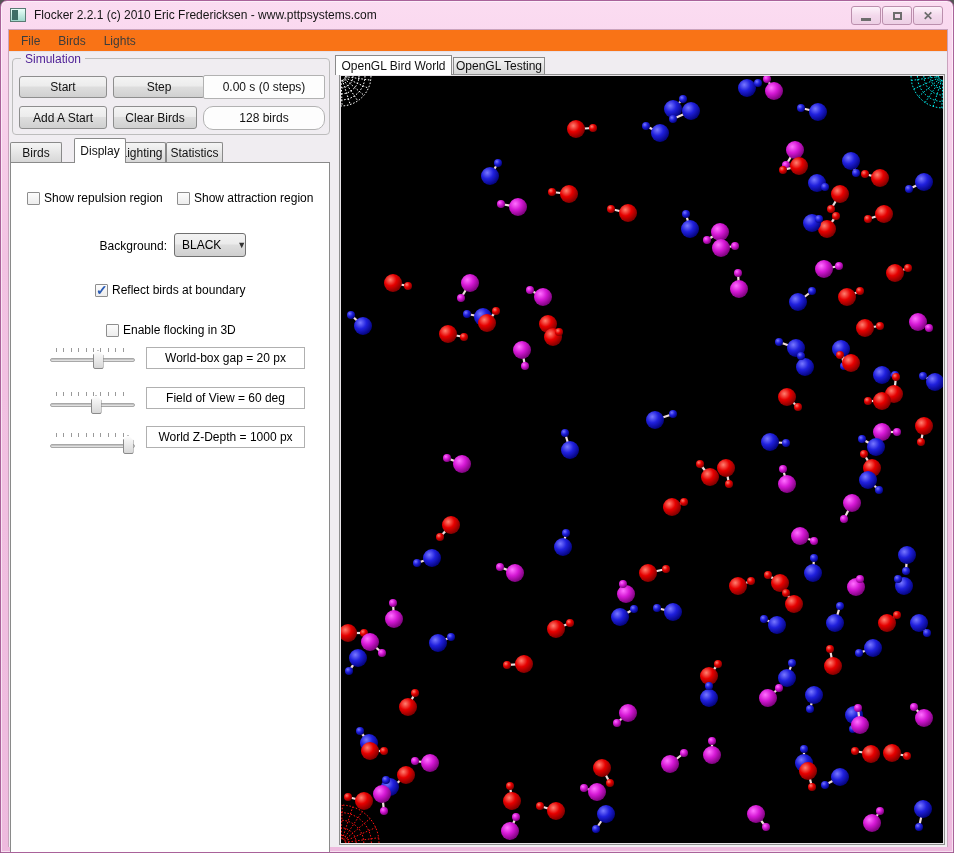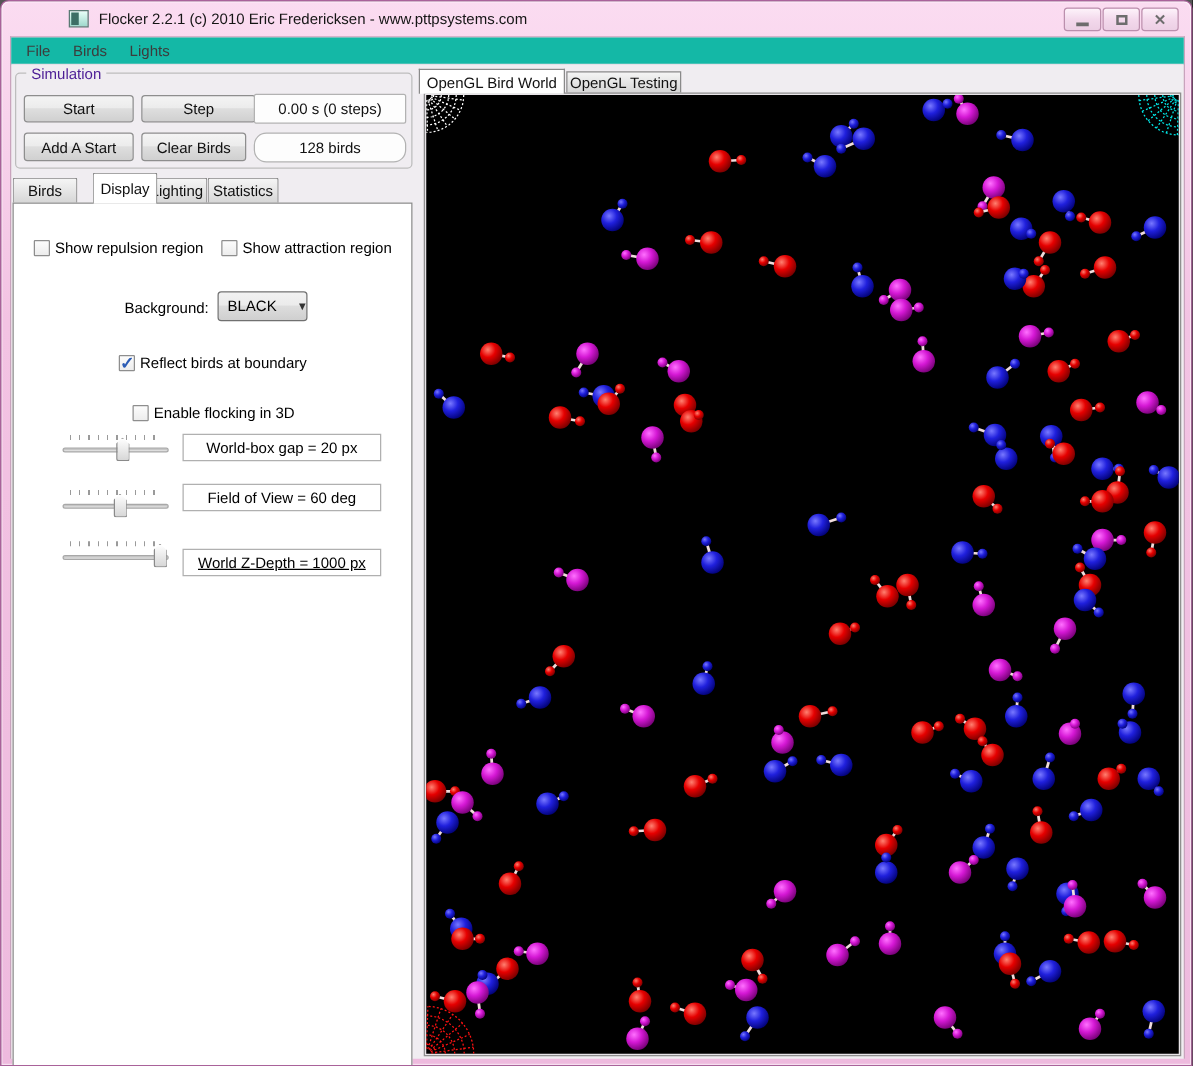--- a/index.html
+++ b/index.html
@@ -4,36 +4,36 @@
 <style>
   * { margin:0; padding:0; box-sizing:border-box; }
   html,body { width:954px; height:853px; }
   body { font-family:"Liberation Sans", sans-serif; font-size:12px; color:#111; background:#555; }
 
   
   .window { position:absolute; left:0; top:0; width:954px; height:853px;
     background:linear-gradient(#fbdcf1,#f3c3e3 30%,#eebade);
     border:1px solid #a9629a; border-radius:7px 7px 0 0; overflow:hidden;
     box-shadow:inset 0 0 0 1px rgba(255,255,255,.55); }
-  .titlebar { position:absolute; left:0; top:0; width:100%; height:28px; display:flex; align-items:center;padding-left:45px; }
+  .titlebar { position:absolute; left:0; top:0; width:100%; height:28px; display:flex; align-items:center; }
   .app-icon { width:16px; height:14px; margin-left:9px; background:linear-gradient(#e8fff8,#9fd8cc);
     border:1px solid #5a7a74; display:inline-block; position:relative; }
   .app-icon:before { content:""; position:absolute; left:1px; top:1px; width:6px; height:10px; background:#3d6e66; }
   .titlebar .title { margin-left:8px; font-size:12px; color:#151515; }
   .win-controls { position:absolute; right:10px; top:5px; display:flex; }
   .winbtn { width:30px; height:19px; margin-left:1px; background:linear-gradient(#fdf3fa,#f3d9ec 50%,#eccfe4);
     border:1px solid #bb8fad; border-radius:3px; display:flex; align-items:center; justify-content:center; cursor:default; }
   .glyph-min { width:10px; height:3px; background:#6d6d6d; margin-top:7px; }
   .glyph-max { width:9px; height:8px; border:2px solid #6d6d6d; }
   .glyph-close { color:#6d6d6d; font-size:12px; font-weight:bold; line-height:1; }
 
   
   .content { position:absolute; left:7px; top:28px; width:940px; height:818px;
     background:#f0edf1; border:1px solid #c9a3bd; border-bottom:none; }
-  .menubar { position:absolute; left:0; top:0; width:100%; height:22px; background:#14b8a6;
+  .menubar { position:absolute; left:0; top:0; width:100%; height:22px; background:#f97316;
     border-bottom:1px solid #e6e0e8; display:flex; align-items:center; }
   .menuitem { padding:3px 9px; color:#3c3c3c; }
   .menuitem:first-child { margin-left:3px; }
 
   
   .groupbox { position:absolute; left:3px; top:28px; width:318px; height:77px;
     border:1px solid #bdbdbd; border-radius:4px; }
   .grouplabel { position:absolute; left:8px; top:-7px; background:#f0edf1; padding:0 4px; color:#4c1d95; }
 
   .btn { position:absolute; background:linear-gradient(#f4f4f4,#ececec 45%,#dedede 50%,#d0d0d0);
@@ -146,21 +146,21 @@
       <div class="slabel" style="top:184px;">World-box gap = 20 px</div>
 
       <div class="ticks" style="left:45px;top:229px;width:74px;"></div>
       <div class="track" style="left:39px;top:240px;"></div>
       <div class="thumb" style="top: 232px; left: 79.5px;"></div>
       <div class="slabel" style="top:224px;">Field of View = 60 deg</div>
 
       <div class="ticks" style="left:45px;top:270px;width:74px;"></div>
       <div class="track" style="left:39px;top:281px;"></div>
       <div class="thumb" style="top: 272px; left: 111.5px;"></div>
-      <div class="slabel" style="top:276px;text-decoration:underline;">World Z-Depth = 1000 px</div>
+      <div class="slabel" style="top:263px;">World Z-Depth = 1000 px</div>
     </div>
 
     <div class="gltab active" style="left:326px;top:25px;width:117px;height:20px;">OpenGL Bird World</div>
     <div class="gltab" style="left:444px;top:27px;width:92px;height:18px;">OpenGL Testing</div>
 
     <div class="canvas-wrap">
       <svg id="world" class="world" xmlns="http://www.w3.org/2000/svg" viewBox="0 0 602 767">
           <defs>
             <radialGradient id="gr" cx="35%" cy="32%" r="75%">
               <stop offset="0%" stop-color="#ff8070"></stop>

